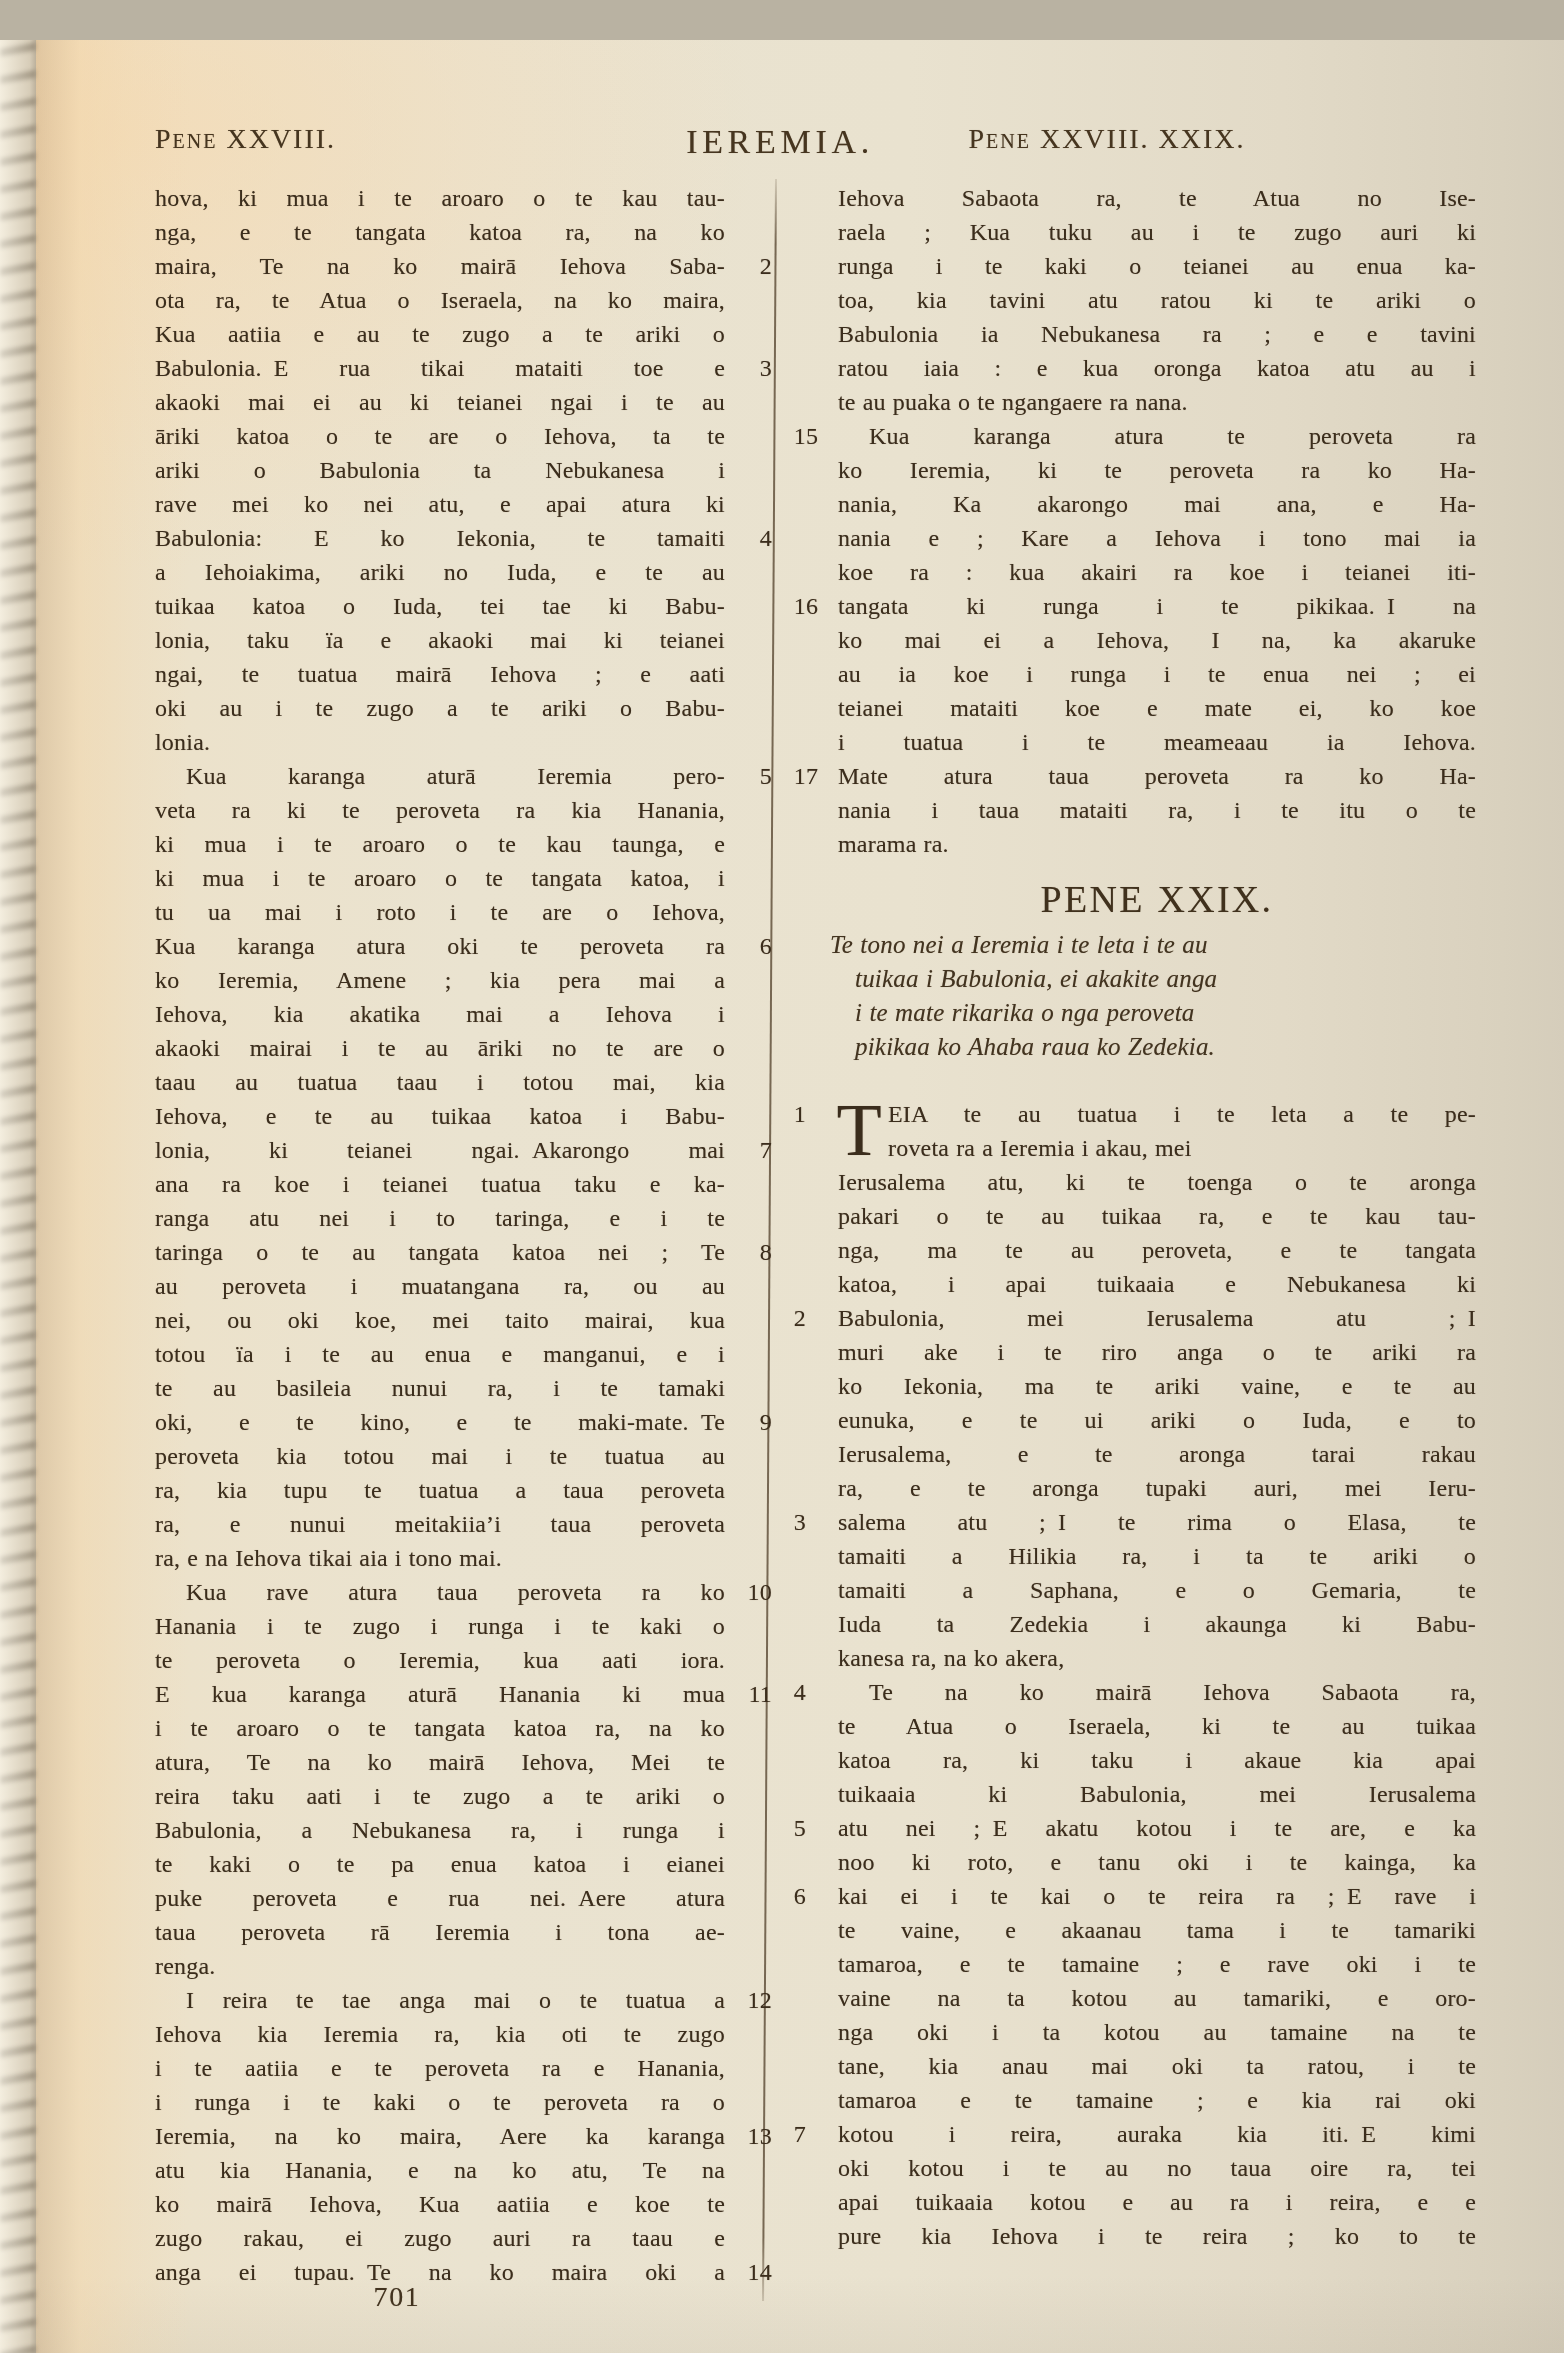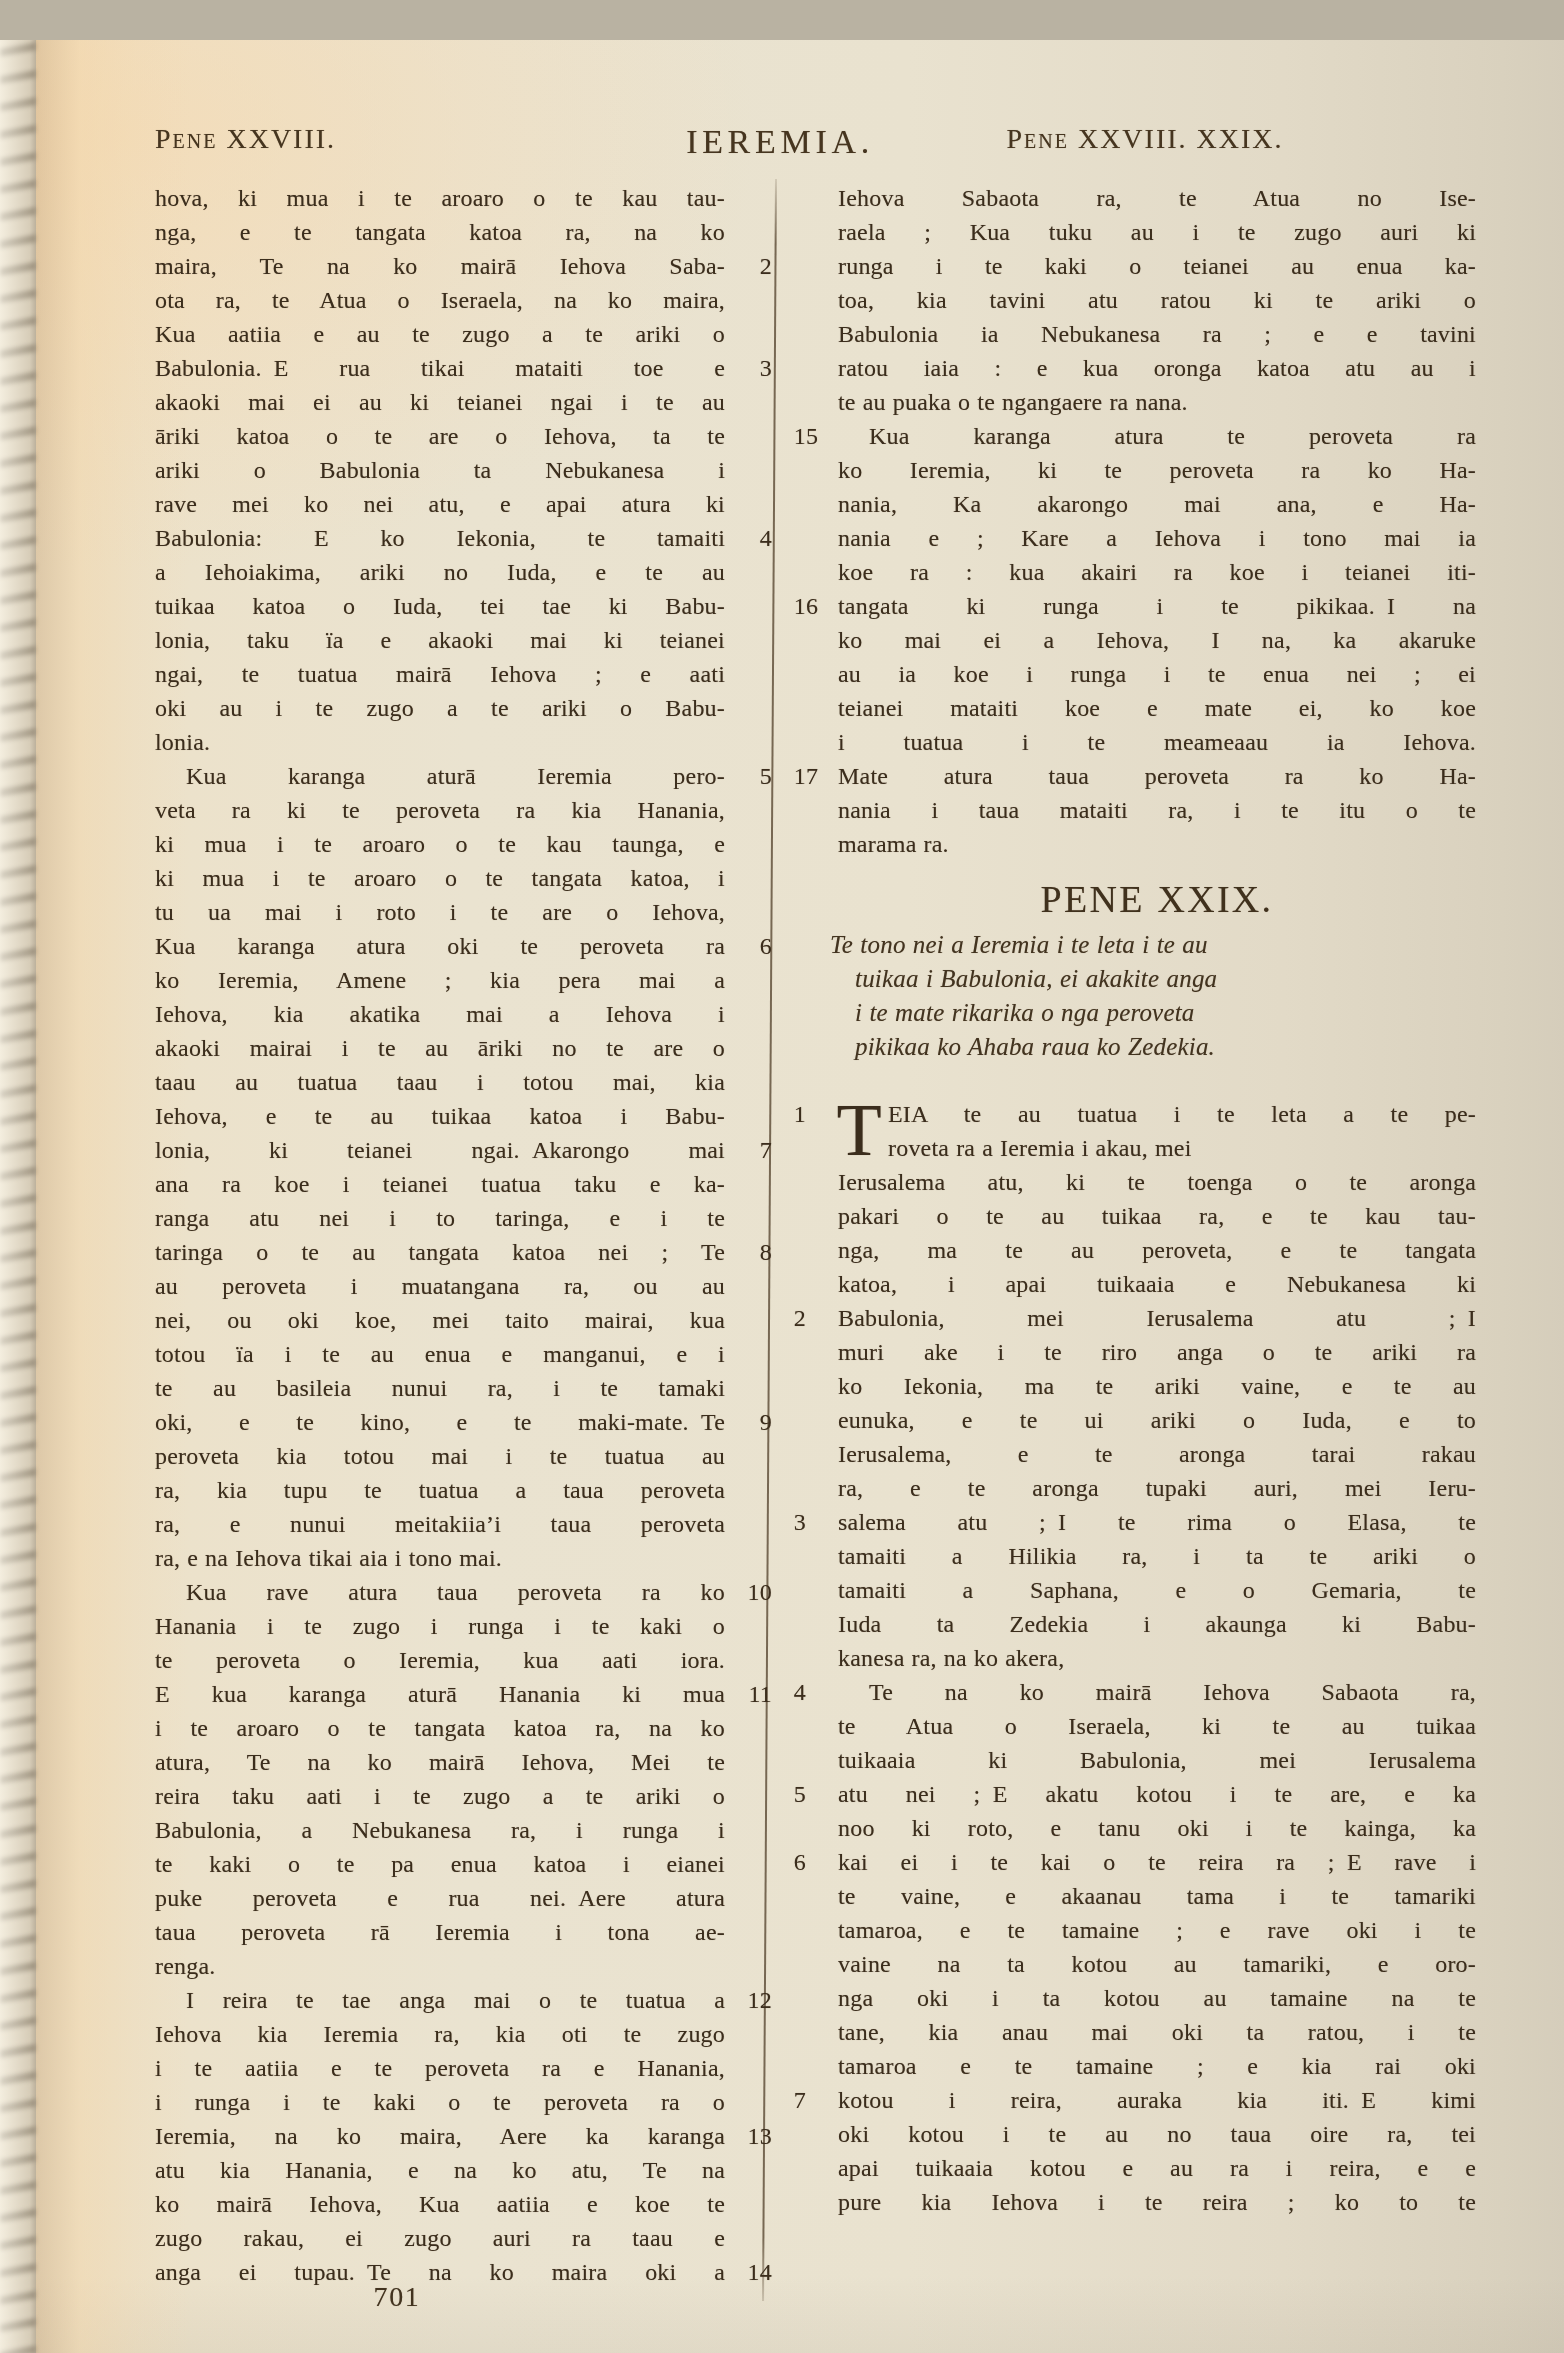--- a/index.html
+++ b/index.html
@@ -21,21 +21,21 @@
     filter:blur(2.3px);}
   .edge-strip::after{content:"";position:absolute;inset:0;
     background:linear-gradient(90deg, rgba(255,250,238,0.5), rgba(122,96,62,0.16) 82%, rgba(92,72,46,0.32));}
   .gutter{position:absolute;left:36px;top:0;width:156px;height:100%;
     background:linear-gradient(90deg, rgba(186,146,96,0.30), rgba(243,213,166,0.42) 28%, rgba(243,216,172,0.20) 64%, rgba(243,216,172,0));}
 
   .rh{position:absolute;top:83px;color:#46351f;white-space:nowrap;}
   .rh-small{font-variant:small-caps;font-size:28px;letter-spacing:2px;}
   .rh-left{left:155px;}
   .rh-center{left:780px;transform:translateX(-50%);font-size:34px;letter-spacing:4.7px;}
-  .rh-right{left:1145px;transform:translateX(-50%);}
+  .rh-right{left:1107px;transform:translateX(-50%);}
 
   .divider{position:absolute;left:775px;top:139px;width:1.6px;height:2122px;
     background:linear-gradient(180deg, rgba(80,62,40,0.15), rgba(80,62,40,0.75) 3%, rgba(80,62,40,0.75) 97%, rgba(80,62,40,0.2));
     transform:rotate(0.35deg);transform-origin:top center;}
 
   .col{position:absolute;top:141px;font-size:24px;line-height:34px;word-spacing:0.8px;letter-spacing:0.2px;}
   .col-left{left:155px;width:617px;}
   .col-right{left:786px;width:690px;}
   .row{display:flex;height:34px;}
   .col-left .lt{width:570px;}
@@ -477,20 +477,24 @@
       <div class="row">
         <span class="vn">4</span>
         <div class="lt ind">Te na ko mairā Iehova Sabaota ra,</div>
       </div>
       <div class="row">
         <span class="vn"></span>
         <div class="lt">te Atua o Iseraela, ki te au tuikaa</div>
       </div>
       <div class="row">
         <span class="vn"></span>
+        <div class="lt">katoa ra, ki taku i akaue kia apai</div>
+      </div>
+      <div class="row">
+        <span class="vn"></span>
         <div class="lt">tuikaaia ki Babulonia, mei Ierusalema</div>
       </div>
       <div class="row">
         <span class="vn">5</span>
         <div class="lt">atu nei ; E akatu kotou i te are, e ka</div>
       </div>
       <div class="row">
         <span class="vn"></span>
         <div class="lt">noo ki roto, e tanu oki i te kainga, ka</div>
       </div>

